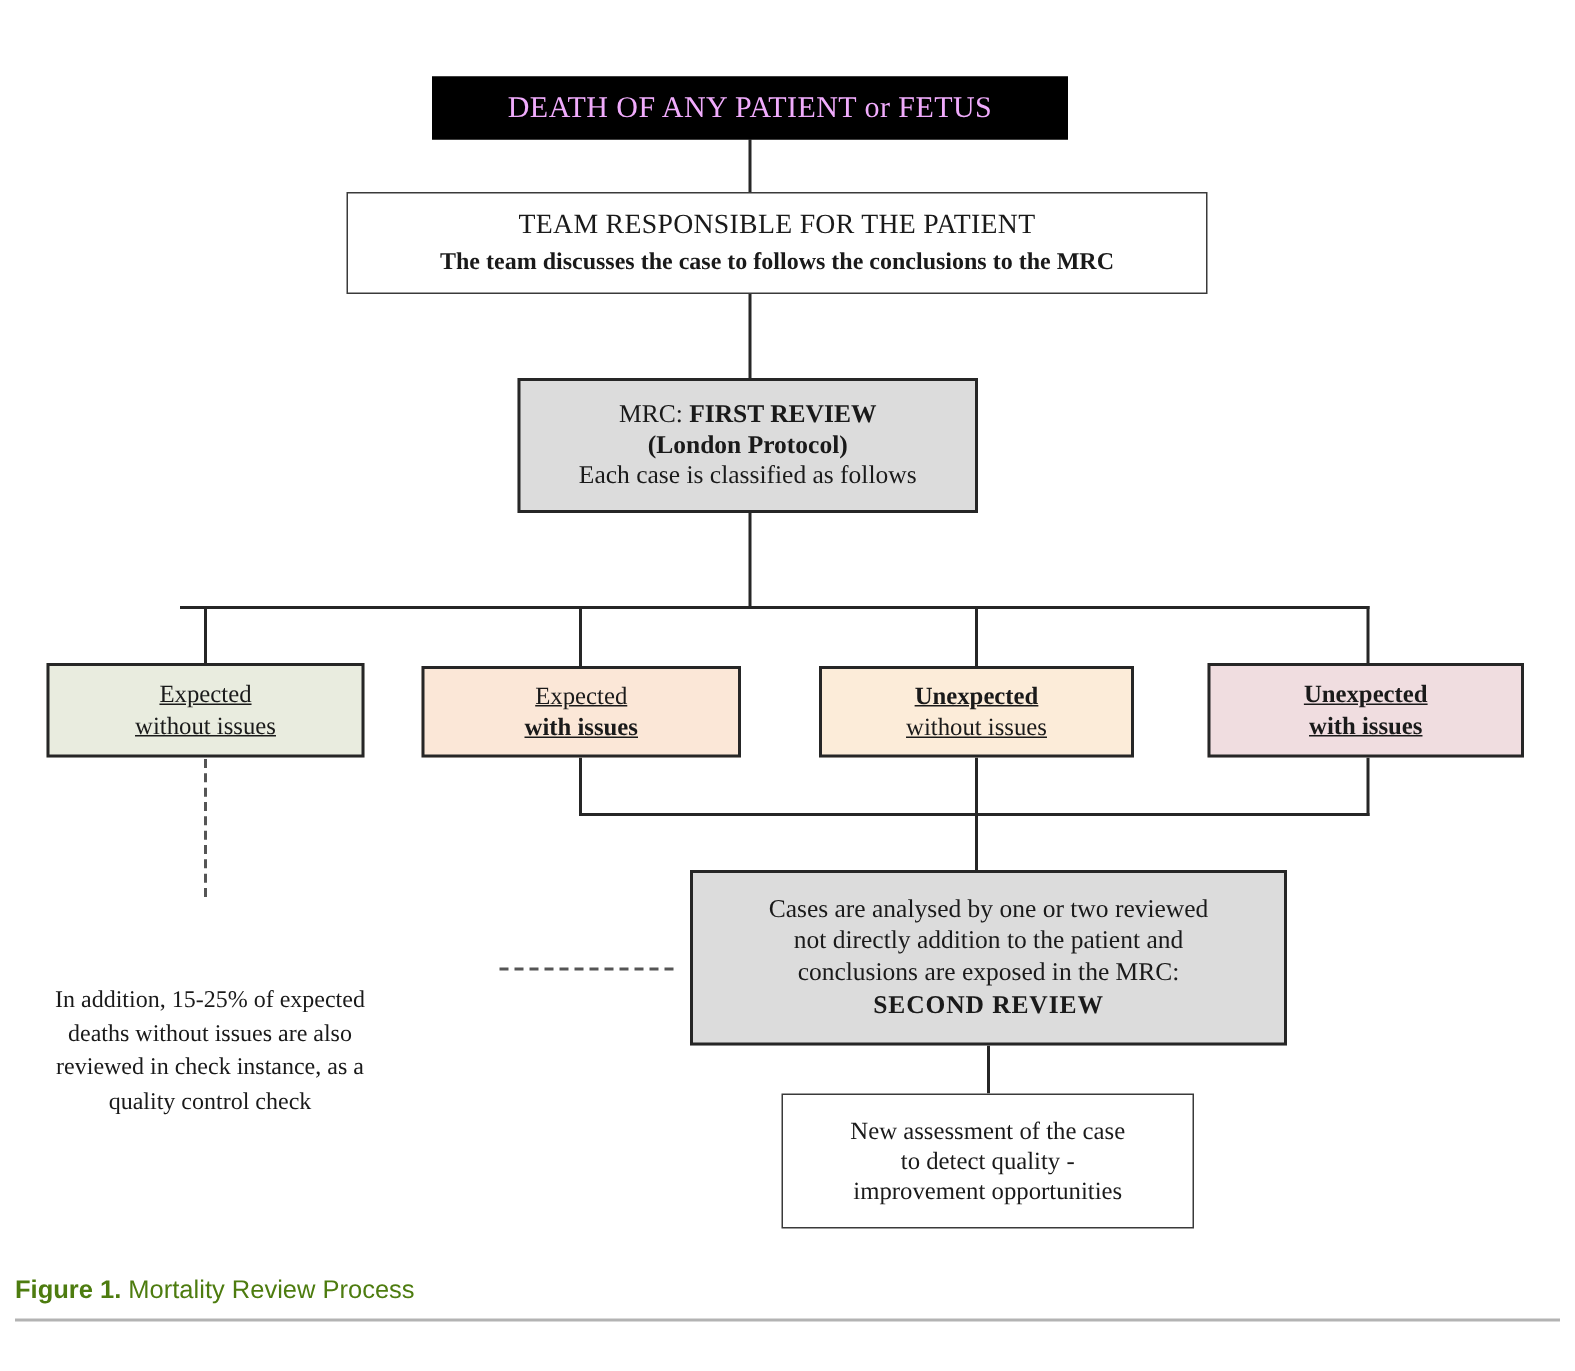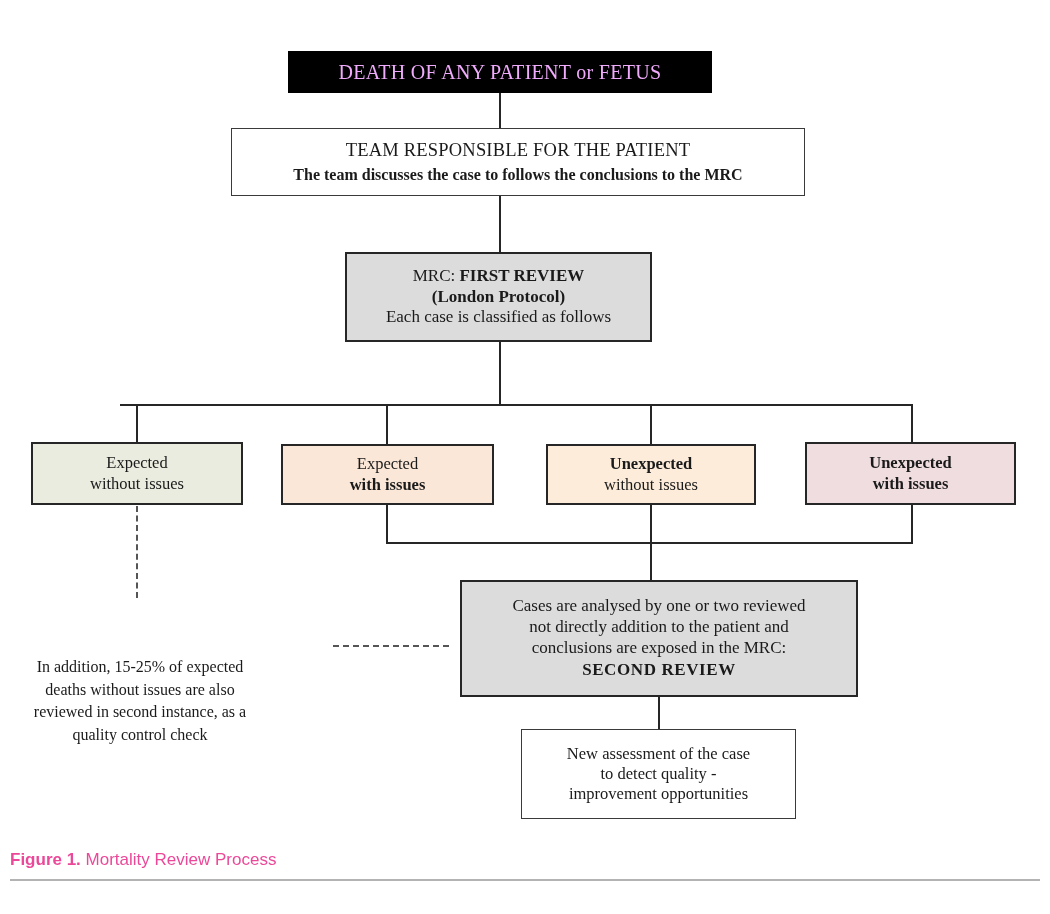--- a/index.html
+++ b/index.html
@@ -58,21 +58,21 @@
   #box-mrc {
     left: 345px; top: 252px; width: 307px; height: 90px;
     background: #dcdcdc;
   }
   #box-mrc .ln { font-size: 17px; }
 
   #box-c1 { left: 31px;  top: 442px; width: 212px; height: 63px; background: #e9ecdf; }
   #box-c2 { left: 281px; top: 444px; width: 213px; height: 61px; background: #fbe7d7; }
   #box-c3 { left: 546px; top: 444px; width: 210px; height: 61px; background: #fcecd9; }
   #box-c4 { left: 805px; top: 442px; width: 211px; height: 63px; background: #f0dde0; }
-  .cat .ln { font-size: 16.5px; }
+  .cat .ln { font-size: 16.5px; text-decoration: underline; }
 
   #box-second {
     left: 460px; top: 580px; width: 398px; height: 117px;
     background: #dcdcdc;
   }
   #box-second .ln { font-size: 17px; }
   #box-second .l4 { letter-spacing: .6px; margin-top: 2px; }
 
   #box-new {
     left: 521px; top: 729px; width: 275px; height: 90px;
@@ -117,21 +117,21 @@
 
   
   #caption-wrap {
     position: absolute;
     left: 10px; top: 850px; width: 1030px;
     z-index: 4;
   }
   #caption {
     font-family: "Liberation Sans", "DejaVu Sans", sans-serif;
     font-size: 17px;
-    color: #ec4899;
+    color: #4d7c0f;
     padding-bottom: 9px;
   }
   #caption .cap-num { font-weight: bold; }
   #caption-rule {
     height: 2px;
     background: #b3b3b3;
     width: 1030px;
   }
 </style>
 </head>
@@ -208,21 +208,21 @@
 
   <div class="box" id="box-new">
     <span class="ln">New  assessment of the case</span>
     <span class="ln">to detect quality -</span>
     <span class="ln">improvement  opportunities</span>
   </div>
 
   <div id="note-left">
     <span class="ln">In addition, 15-25%  of expected</span>
     <span class="ln">deaths without issues are also</span>
-    <span class="ln">reviewed in  second instance, as a</span>
+    <span class="ln">reviewed in  check instance, as a</span>
     <span class="ln">quality control check</span>
   </div>
 
   <div id="caption-wrap">
     <div id="caption"><span class="cap-num">Figure 1.</span><span> Mortality Review Process</span></div>
     <div id="caption-rule"></div>
   </div>
 
 </div>
 

